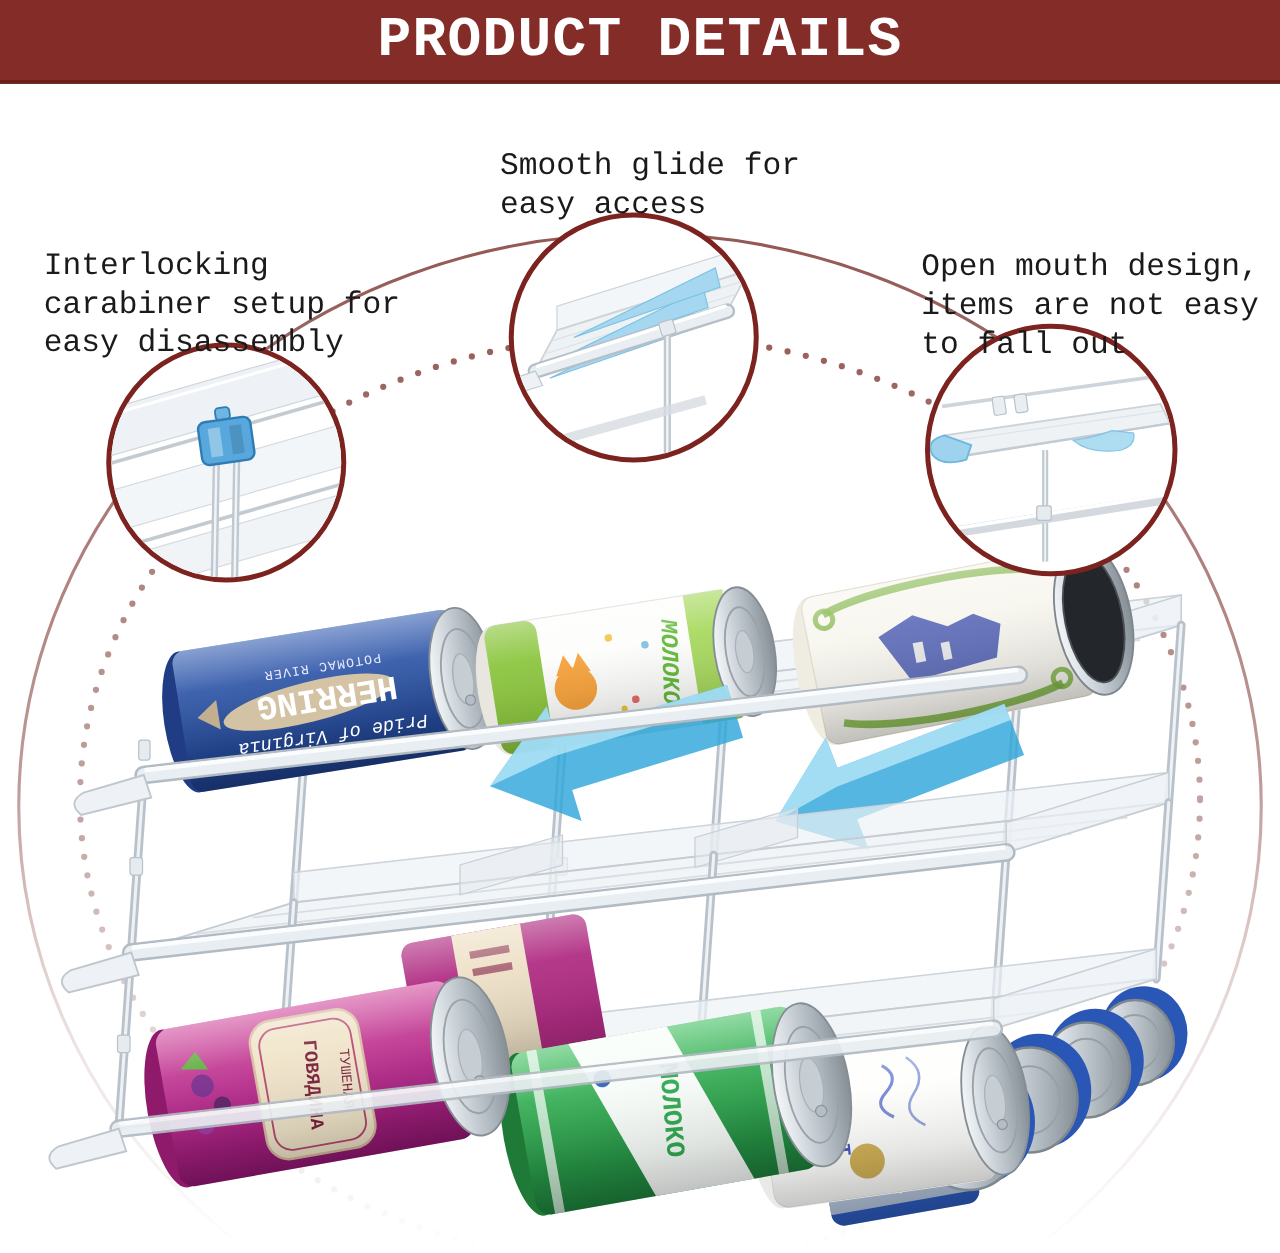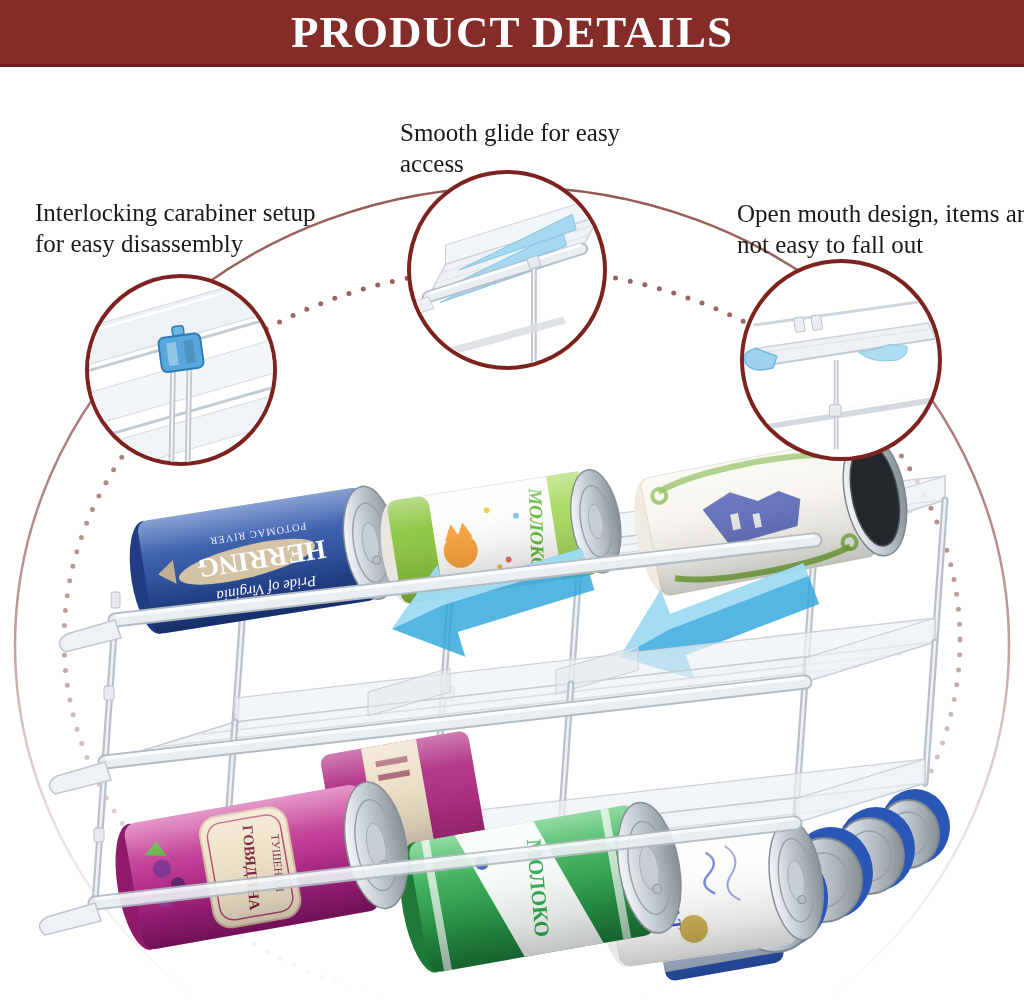--- a/index.html
+++ b/index.html
@@ -1,17 +1,17 @@
 <!DOCTYPE html>
 <html><head>
 <meta charset="utf-8">
 <style>
   html,body{margin:0;padding:0;background:#ffffff;}
   .stage{position:relative;width:1024px;height:1002px;background:#ffffff;overflow:hidden;
-         font-family:Liberation Serif, serif;}
+         font-family:Liberation Mono, monospace;}
   .banner{position:absolute;left:0;top:0;width:1024px;height:64px;background:#842c27;
           border-bottom:3px solid #6b201b;display:flex;align-items:center;justify-content:center;}
   .banner span{color:#ffffff;font-size:45px;font-weight:700;letter-spacing:1px;}
   .feature-label{position:absolute;color:#1a1a1a;font-size:25px;line-height:31px;font-weight:400;}
   .label-interlocking{left:35px;top:197px;width:300px;}
   .label-smooth{left:400px;top:117px;width:250px;}
   .label-open{left:737px;top:198px;width:300px;}
   .callout{position:absolute;border:4px solid #7c221f;border-radius:50%;background:#ffffff;
            overflow:hidden;box-sizing:border-box;}
   .callout svg{display:block;}

